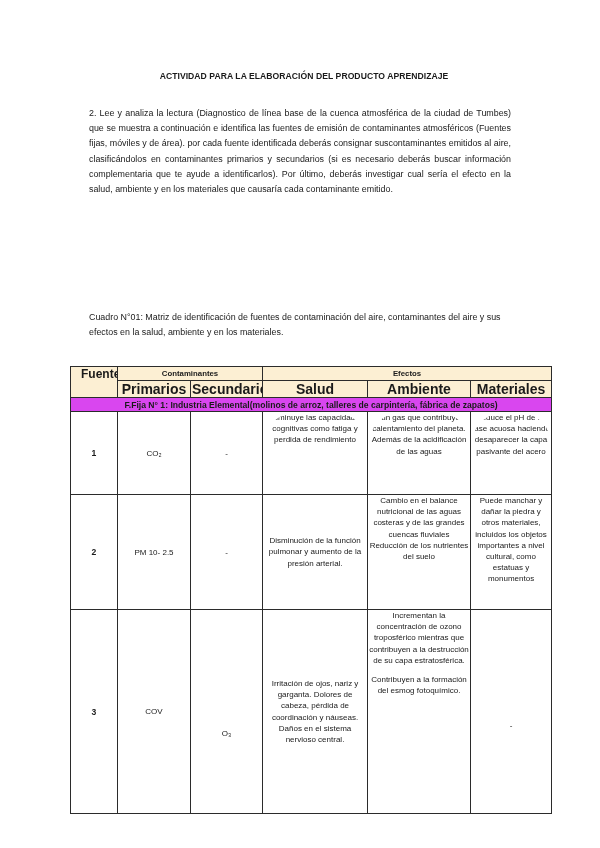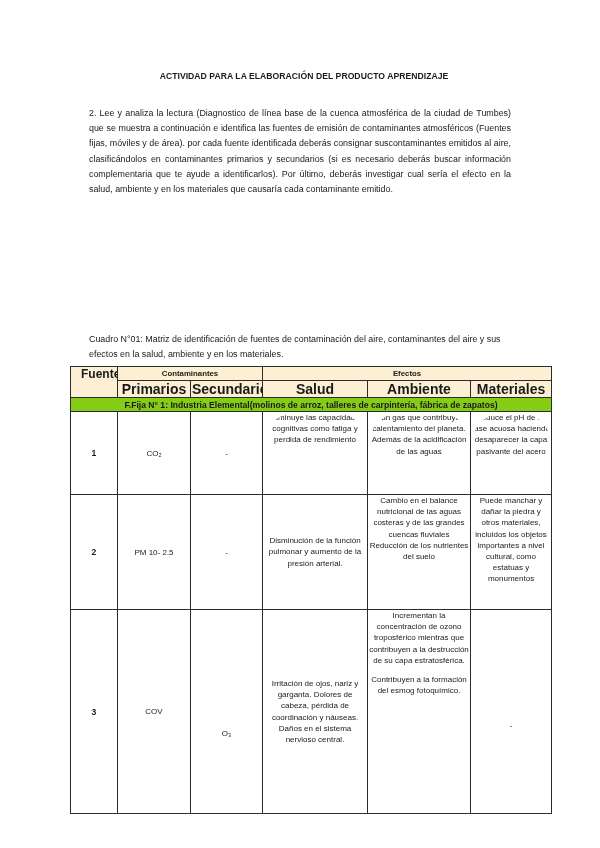--- a/index.html
+++ b/index.html
@@ -11,35 +11,35 @@
     position: absolute; left: 4px; width: 600px; top: 71px;
     text-align: center; font-weight: bold; font-size: 8.6px; letter-spacing: 0.05px;
   }
   .para {
     position: absolute; left: 89px; width: 422px;
     font-size: 8.9px; line-height: 15.2px; text-align: justify;
   }
   .p1 { top: 106px; }
   .caption {
     position: absolute; left: 89px; width: 424px; top: 310px;
-    font-size: 8.9px; line-height: 15.4px; margin-top: 22px;
+    font-size: 8.9px; line-height: 15.4px;
   }
   table.matrix {
     position: absolute; left: 70px; top: 366px; width: 481px;
     border-collapse: collapse; table-layout: fixed;
     font-size: 8px;
   }
   table.matrix td, table.matrix th {
     border: 1px solid #2b2b2b; padding: 0 1px; text-align: center; vertical-align: middle;
     overflow: hidden;
   }
   table.matrix .hdr th { background: #FCEFD3; font-weight: bold; }
   .h1 th { height: 13px; font-size: 7.8px; }
   .h2 th { height: 15px; font-size: 14px; }
-  .h3 td { height: 13px; background: #84cc16; font-weight: bold; text-align: left; font-size: 8.6px; padding-left: 2px; white-space: nowrap; }
+  .h3 td { height: 13px; background: #d946ef; font-weight: bold; text-align: left; font-size: 8.6px; padding-left: 2px; white-space: nowrap; }
   .r1 td { height: 82px; border-radius: 32px; }
   .r2 td { height: 114px; }
   .r3 td { height: 159px; }
   .num { font-weight: bold; font-size: 8.6px; }
   .cell-text { font-size: 8px; line-height: 11.2px; display: block; }
   .top { vertical-align: top !important; }
   .gap { display: block; height: 8px; }
 </style>
 </head>
 <body>

